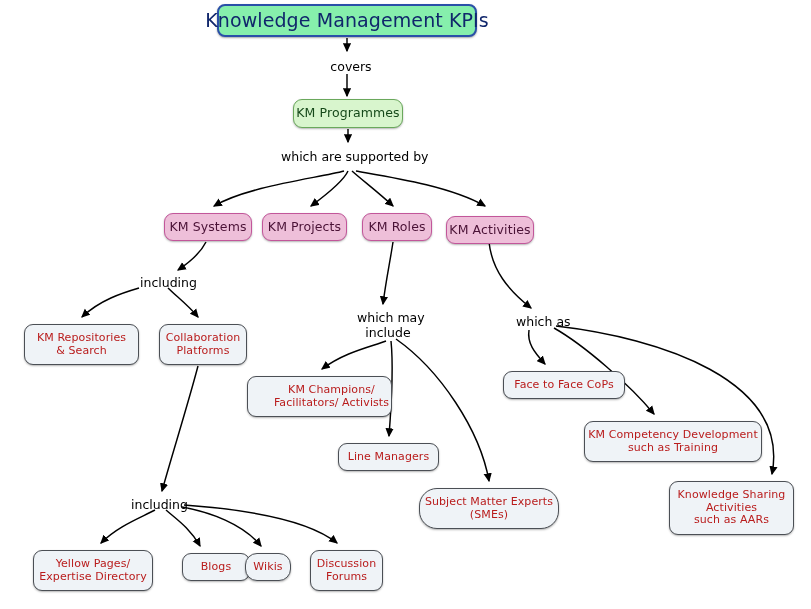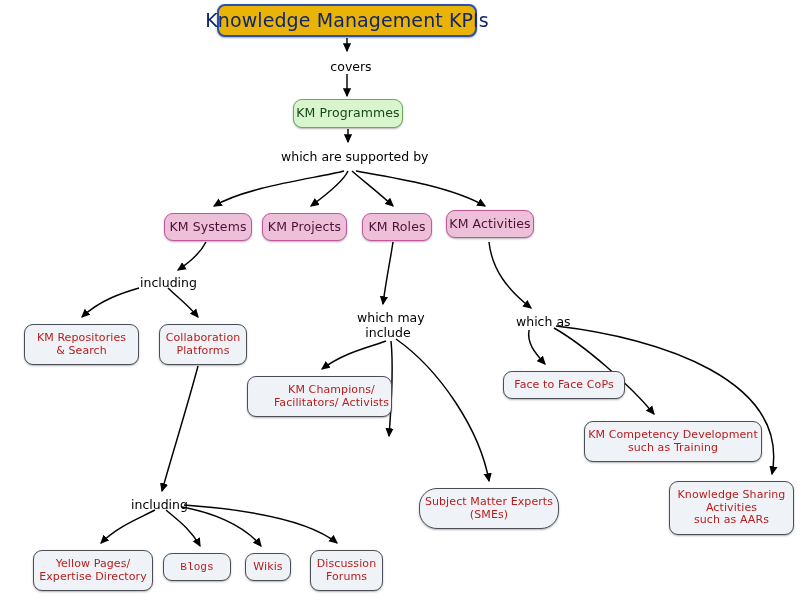--- a/index.html
+++ b/index.html
@@ -31,21 +31,21 @@
     display: flex;
     align-items: center;
     justify-content: center;
     text-align: center;
     border-radius: 9px;
     line-height: 1.18;
     white-space: pre;
     letter-spacing: 0.1px;
   }
   .node-title {
-    background: #eab308;
+    background: #86efac;
     border: 2px solid #2a50a8;
     color: #10266b;
     font-size: 19px;
     border-radius: 8px;
     box-shadow: 0 1px 2px rgba(0,0,0,0.35);
   }
   .node-green {
     background: #d8f5cd;
     border: 1.6px solid #6aa85c;
     color: #16491a;
@@ -140,50 +140,51 @@
   <div class="node node-title" style="left:217px; top:4px; width:260px; height:33px;">Knowledge Management KPIs</div>
 
   <div class="node node-green" style="left:293px; top:99px; width:110px; height:29px;">KM Programmes</div>
 
   <div class="node node-pink" style="left:164px; top:213px; width:88px; height:28px;">KM Systems</div>
 
   <div class="node node-pink" style="left:262px; top:213px; width:85px; height:28px;">KM Projects</div>
 
   <div class="node node-pink" style="left:362px; top:213px; width:70px; height:28px;">KM Roles</div>
 
-  <div class="node node-pink" style="left:446px; top:210px; width:88px; height:28px;">KM Activities</div>
+  <div class="node node-pink" style="left:446px; top:216px; width:88px; height:28px;">KM Activities</div>
 
   <div class="node node-gray" style="left:24px; top:324px; width:115px; height:41px;">KM Repositories
 &amp; Search</div>
 
   <div class="node node-gray" style="left:159px; top:324px; width:88px; height:41px;">Collaboration
 Platforms</div>
 
   <div class="node node-gray" style="left:247px; top:376px; width:145px; height:41px;padding-left:24px;">KM Champions/
 Facilitators/ Activists</div>
 
+  <div class="node node-gray" style="left:338px; top:443px; width:101px; height:28px;">Line Managers</div>
 
   <div class="node node-gray" style="left:419px; top:488px; width:140px; height:41px;border-radius:18px;">Subject Matter Experts
 (SMEs)</div>
 
   <div class="node node-gray" style="left:503px; top:371px; width:122px; height:28px;">Face to Face CoPs</div>
 
   <div class="node node-gray" style="left:584px; top:421px; width:178px; height:41px;">KM Competency Development
 such as Training</div>
 
   <div class="node node-gray" style="left:669px; top:481px; width:125px; height:54px;">Knowledge Sharing
 Activities
 such as AARs</div>
 
   <div class="node node-gray" style="left:33px; top:550px; width:120px; height:41px;">Yellow Pages/
 Expertise Directory</div>
 
-  <div class="node node-gray" style="left:163px; top:553px; width:68px; height:28px;font-family:Liberation Mono, monospace;">Blogs</div>
-
-  <div class="node node-gray" style="left:245px; top:553px; width:46px; height:28px;">Wikis</div>
+  <div class="node node-gray" style="left:182px; top:553px; width:68px; height:28px;">Blogs</div>
+
+  <div class="node node-gray" style="left:245px; top:553px; width:46px; height:28px;border-radius:12px;">Wikis</div>
 
   <div class="node node-gray" style="left:310px; top:550px; width:73px; height:41px;">Discussion
 Forums</div>
 
   <div class="edge-label" style="left:327px; top:60px; width:48px;">covers</div>
 
   <div class="edge-label" style="left:281px; top:150px; width:137px;">which are supported by</div>
 
   <div class="edge-label" style="left:140px; top:276px; width:56px;">including</div>
 

